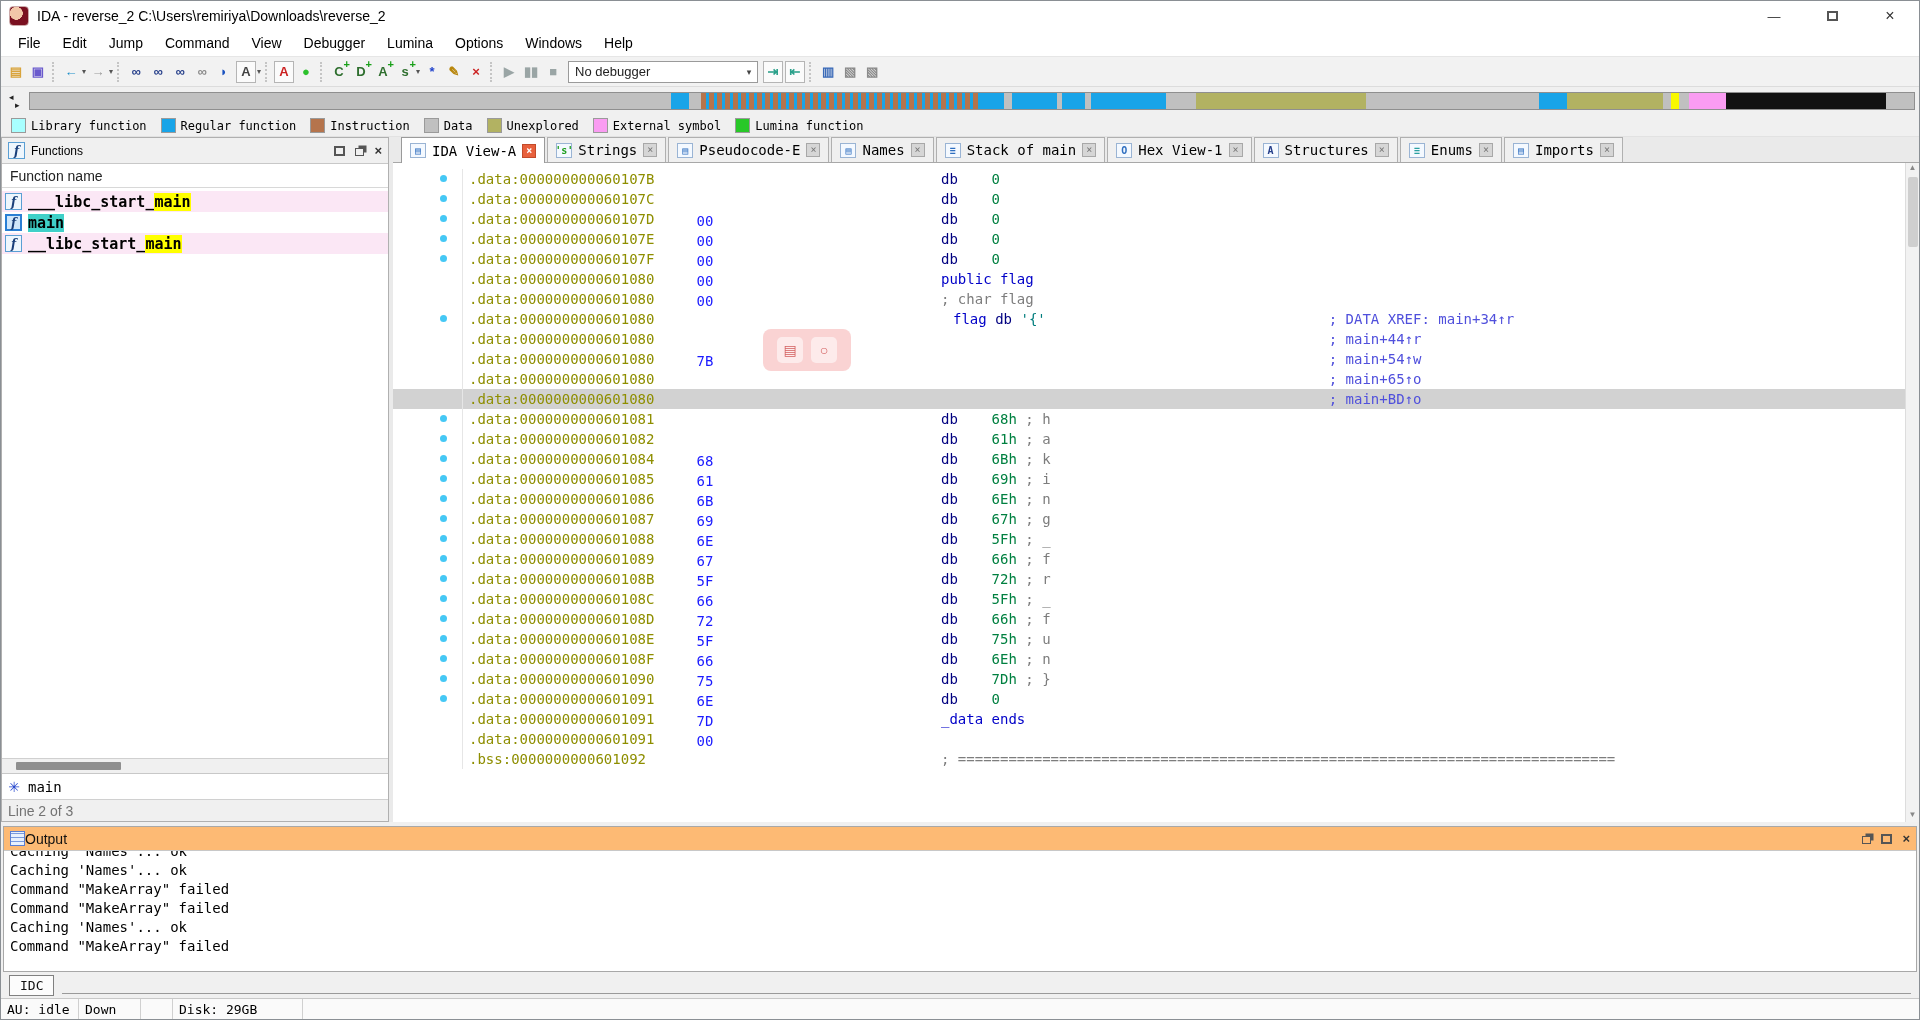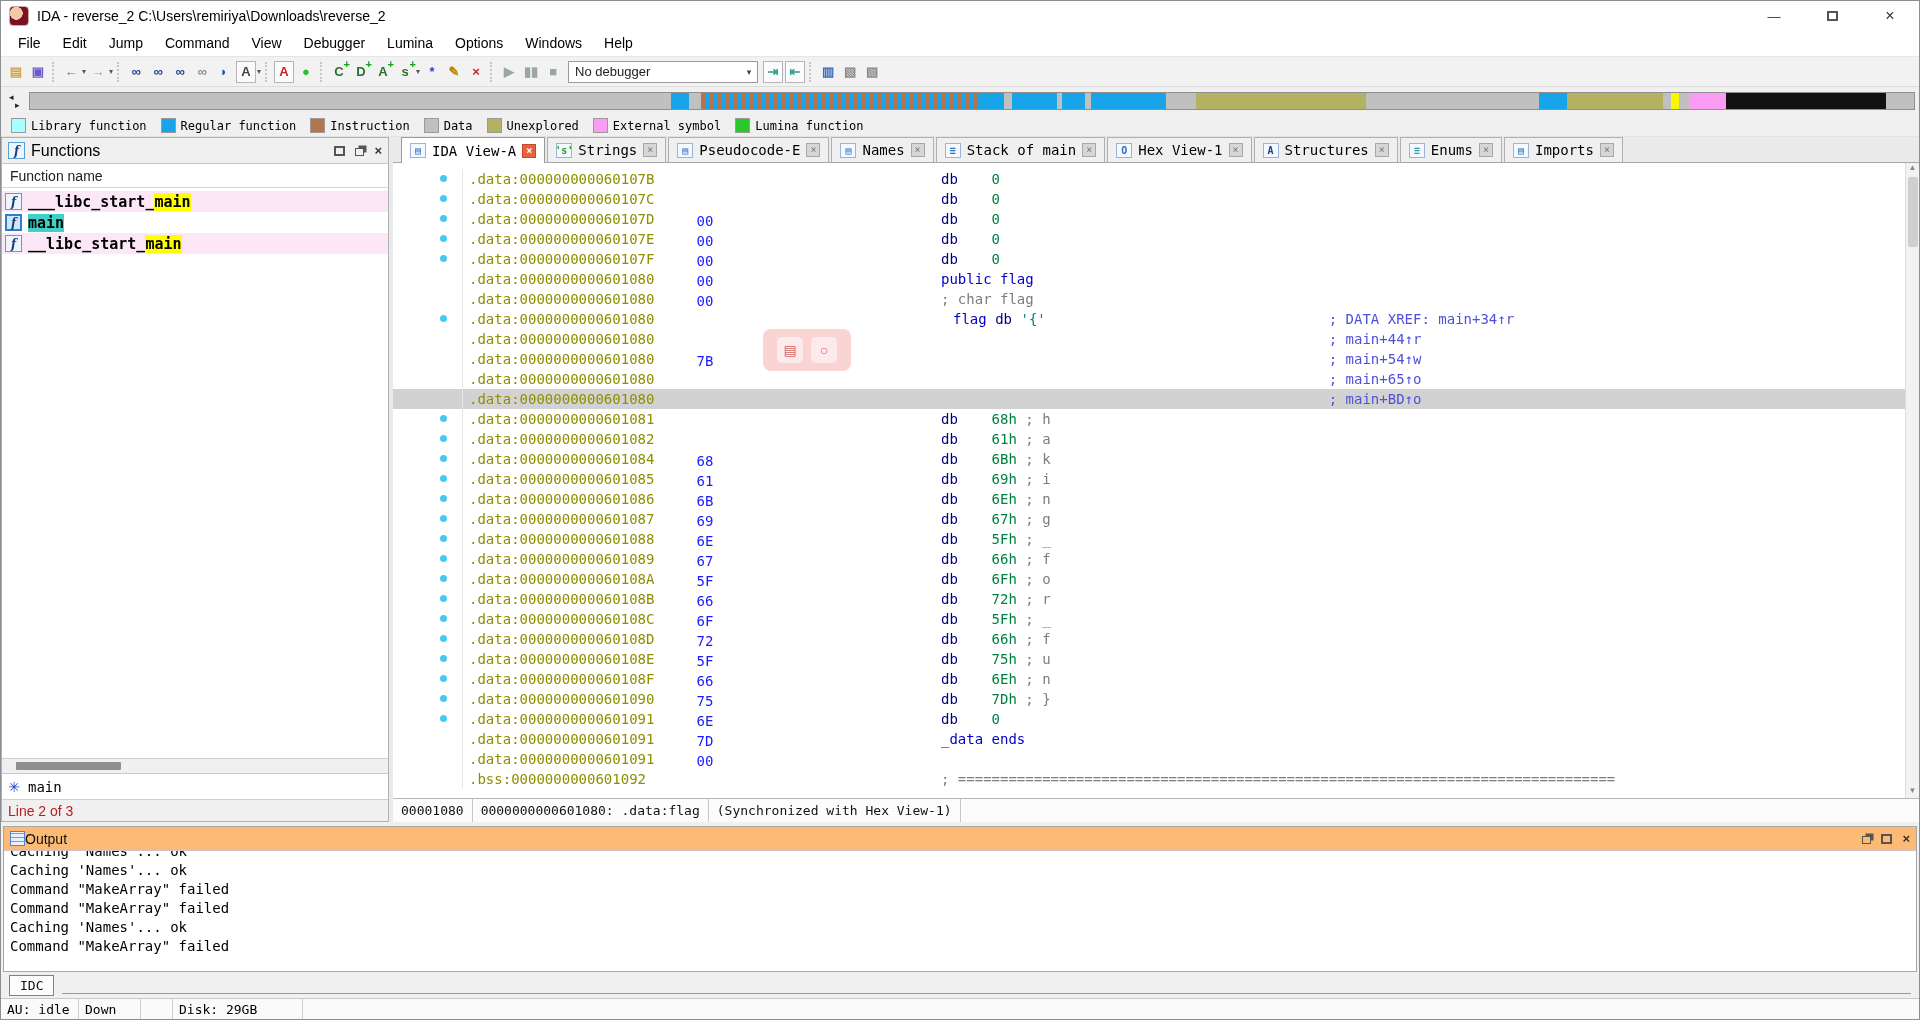--- a/index.html
+++ b/index.html
@@ -44,39 +44,39 @@
   .lg-sw { width:15px; height:15px; border:1px solid #9a9a9a; }
   .lg-label { font-family:"DejaVu Sans Mono", monospace; font-size:12px; color:#000; }
 
   
   .content { flex:1 1 auto; display:flex; min-height:0; background:#eaeaea; }
 
   
   .funcpanel { width:388px; flex:0 0 auto; display:flex; flex-direction:column; border:1px solid #b0b0b0; background:#fff; }
   .panelhdr { height:26px; background:#f0f0f0; border-bottom:1px solid #c8c8c8; display:flex; align-items:center; padding:0 6px; gap:6px; flex:0 0 auto;}
   .ficon { width:17px; height:17px; border:1px solid #5a9fd4; background:#eef6fd; color:#1a3f7a; font-family:"DejaVu Serif",serif; font-style:italic; font-weight:bold; font-size:12px; display:flex; align-items:center; justify-content:center; flex:0 0 auto;}
-  .panelhdr .ptitle { font-size:16px; color:#000; }
+  .panelhdr .ptitle { font-size:12px; color:#000; }
   .hdrbtns { margin-left:auto; display:flex; gap:10px; align-items:center; }
   .ic-max { width:11px; height:10px; border:2px solid #555; display:inline-block; }
   .ic-float { width:9px; height:8px; border:1px solid #555; box-shadow:3px -3px 0 -0.5px #555; display:inline-block; margin-top:3px;}
   .ic-x { font-size:13px; color:#333; font-weight:bold; line-height:10px;}
   .colhdr { height:24px; background:#fff; border-bottom:1px solid #d8d8d8; display:flex; align-items:center; padding-left:8px; font-size:14px; color:#222; flex:0 0 auto;}
   .funclist { flex:1 1 auto; background:#fff; padding-top:3px; overflow:hidden; }
   .frow { height:21px; display:flex; align-items:center; gap:6px; padding-left:3px; }
   .frow .name { font-family:"DejaVu Sans Mono", monospace; font-weight:bold; font-size:15px; color:#000; white-space:pre; }
   .frow.pink { background:#fbe7f5; }
   .frow .mark-y { background:#ffff00; }
   .frow .mark-c { background:#3fd0c8; }
   .frow .ficon.sel { background:#cfe6fa; border-color:#2a7fd4; box-shadow:0 0 0 1px #2a7fd4 inset; }
   .hscroll { height:15px; background:#f0f0f0; border-top:1px solid #d0d0d0; position:relative; flex:0 0 auto;}
   .hthumb { position:absolute; left:14px; top:3px; width:105px; height:8px; background:#8f8f8f; border-radius:1px;}
   .filterrow { height:26px; border-top:1px solid #c8c8c8; background:#fff; display:flex; align-items:center; padding:0 4px; gap:6px; flex:0 0 auto;}
   .filtericon { color:#2244cc; font-size:14px; width:16px; text-align:center; }
   .filtertext { font-family:"DejaVu Sans Mono", monospace; font-size:14px; color:#000; flex:1; }
-  .funcstatus { height:22px; display:flex; align-items:center; padding-left:6px; font-size:14px; color:#b91c1c; background:#f0f0f0; border-top:1px solid #d0d0d0; flex:0 0 auto;}
+  .funcstatus { height:22px; display:flex; align-items:center; padding-left:6px; font-size:14px; color:#737373; background:#f0f0f0; border-top:1px solid #d0d0d0; flex:0 0 auto;}
 
   .vsplit { width:4px; background:#eaeaea; flex:0 0 auto; }
 
   
   .mainarea { flex:1 1 auto; display:flex; flex-direction:column; min-width:0; }
   .tabbar { height:26px; display:flex; align-items:flex-end; background:#eaeaea; border-bottom:1px solid #a8a8a8; padding-left:8px; gap:2px; flex:0 0 auto;}
   .tab { height:25px; display:flex; align-items:center; gap:6px; padding:0 8px; background:#f0f0f0; border:1px solid #b0b0b0; border-bottom:none; font-family:"DejaVu Sans Mono", monospace; font-size:14px; color:#000; }
   .tab.active { background:#fff; height:26px; margin-bottom:-1px; border-color:#9a9a9a; }
   .tabico { width:16px; height:15px; border:1px solid #9ab4d4; background:#f4f9ff; font-size:10px; font-weight:bold; display:flex; align-items:center; justify-content:center; font-family:"DejaVu Sans Mono", monospace;}
   .tabclose { width:14px; height:14px; background:#d6d6d6; border:1px solid #a8a8a8; color:#777; font-size:10px; line-height:12px; text-align:center; }
@@ -532,30 +532,20 @@
               <span class="p0 addr">.data:0000000000601089</span>
               <span class="p1 byte">66</span>
               <span class="p2"><span class="kw" style="position: static;">db</span><span style="position: static;">    </span><span class="num" style="position: static;">66h</span><span class="cmt" style="position: static;"> ; f</span></span>
             </div>
           </div>
           <div class="dline">
             <div class="gutter">
               <div class="dot"></div>
             </div>
             <div class="code">
-              <span class="p0 addr">.data:000000000060108A</span>
-              <span class="p1 byte">6F</span>
-              <span class="p2"><span class="kw" style="position: static;">db</span><span style="position: static;">    </span><span class="num" style="position: static;">6Fh</span><span class="cmt" style="position: static;"> ; o</span></span>
-            </div>
-          </div>
-          <div class="dline">
-            <div class="gutter">
-              <div class="dot"></div>
-            </div>
-            <div class="code">
               <span class="p0 addr">.data:000000000060108B</span>
               <span class="p1 byte">72</span>
               <span class="p2"><span class="kw" style="position: static;">db</span><span style="position: static;">    </span><span class="num" style="position: static;">72h</span><span class="cmt" style="position: static;"> ; r</span></span>
             </div>
           </div>
           <div class="dline">
             <div class="gutter">
               <div class="dot"></div>
             </div>
             <div class="code">
@@ -627,25 +617,20 @@
               <span class="p0 addr">.data:0000000000601091</span>
             </div>
           </div>
           <div class="dline">
             <div class="gutter"></div>
             <div class="code">
               <span class="p0 addr">.bss:0000000000601092</span>
               <span class="p2"><span class="cmt" style="position: static;">; ==============================================================================</span></span>
             </div>
           </div>
-        </div>
-      <div class="syncline" id="syncline">
-          <div class="synccell">00001080</div>
-          <div class="synccell">0000000000601080: .data:flag</div>
-          <div class="synccell">(Synchronized with Hex View-1)</div>
         </div>
     </div>
   </div>
 
   <div class="outputwrap">
     <div class="outhdr">
       <span class="outico"></span>
       <span>Output</span>
       <span class="hdrbtns">
         <span class="ic-float"></span>

